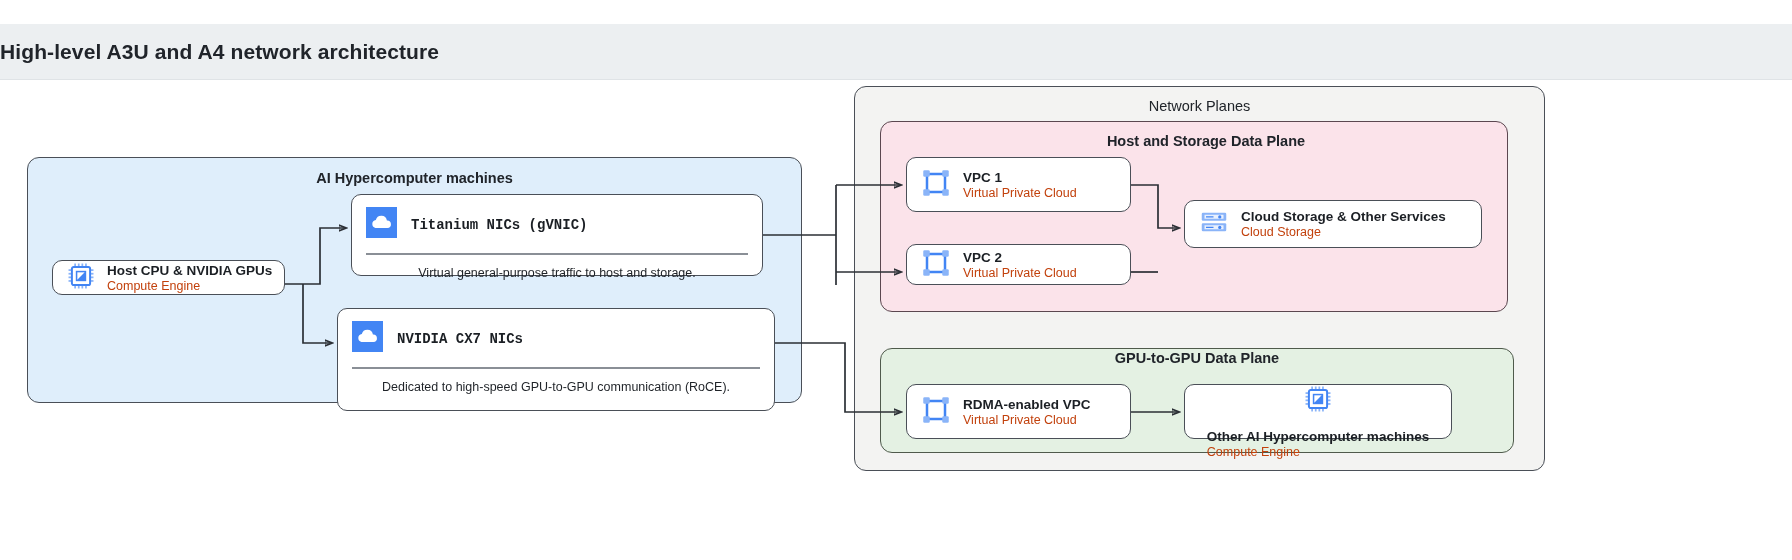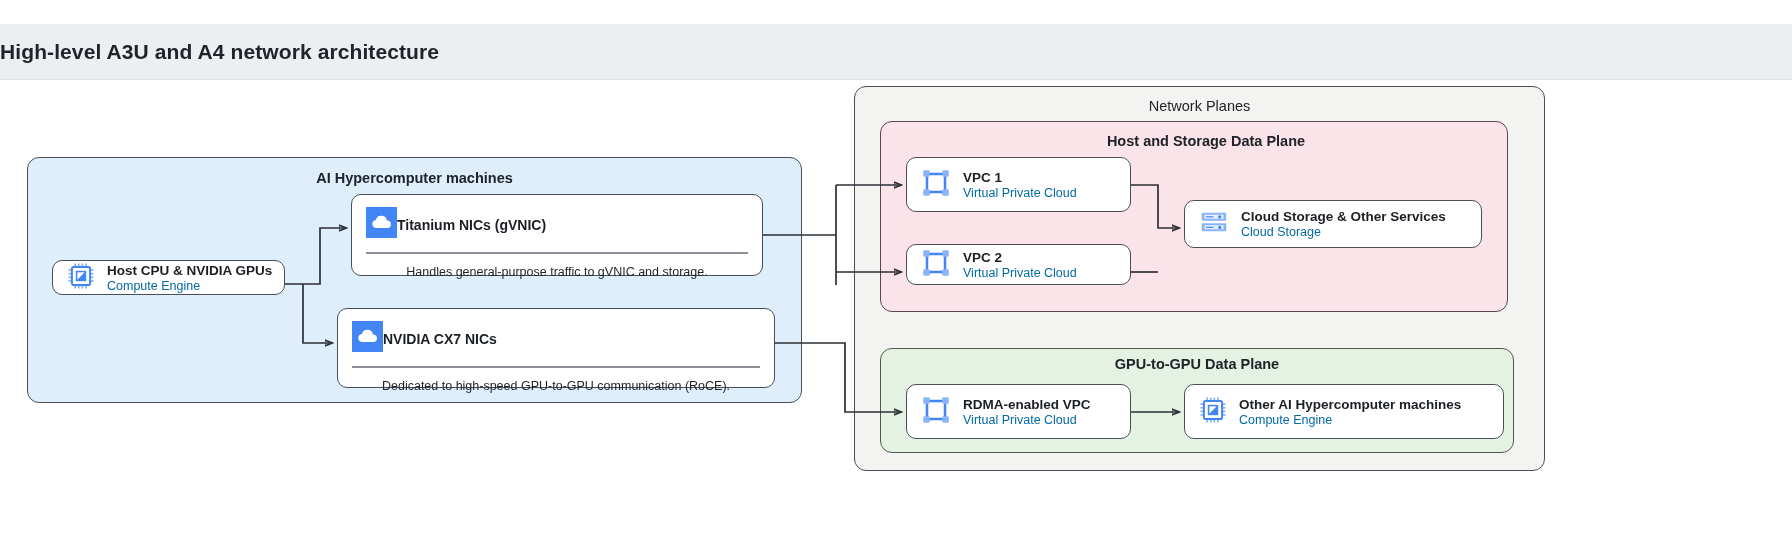--- a/index.html
+++ b/index.html
@@ -31,52 +31,52 @@
   .grp-ai   { left:27px;  top:157px; width:775px; height:246px; background:#dfeefb; border-color:#4a4f57;padding-left:44px;}
   .grp-ai   > .group-title{ top:12px; }
 
   .grp-planes{ left:854px; top:86px; width:691px; height:385px; background:#f3f3f2; }
   .grp-planes > .group-title{ top:11px; font-weight:normal; font-size:14.5px;}
 
   .grp-host { left:880px; top:121px; width:628px; height:191px; background:#fbe3ea; border-color:#5b4750;}
   .grp-host > .group-title{ top:11px;padding-left:24px; }
 
   .grp-gpu  { left:880px; top:348px; width:634px; height:105px; background:#e4f1e3; border-color:#4f5a4c;}
-  .grp-gpu  > .group-title{ top:7px; }
+  .grp-gpu  > .group-title{ top:1px; }
 
   
   .node{
     position:absolute; background:#fff; border:1.6px solid #4a4f57;
     border-radius:10px; display:flex; align-items:center; gap:12px;
     padding:0 14px;
   }
   .node .txt{ display:flex; flex-direction:column; gap:1px; }
   .node .t1{ font-size:13.5px; font-weight:bold; color:#1b1f24; white-space:nowrap;}
-  .node .t2{ font-size:12.5px; color:#0369a1; white-space:nowrap;}
+  .node .t2{ font-size:12.5px; color:#c2410c; white-space:nowrap;}
 
   .n-host   { left:52px;  top:260px; width:233px; height:35px; }
   .n-vpc1   { left:906px; top:157px; width:225px; height:55px; }
   .n-vpc2   { left:906px; top:244px; width:225px; height:41px; }
   .n-stor   { left:1184px;top:200px; width:298px; height:48px; }
   .n-rdma   { left:906px; top:384px; width:225px; height:55px; }
-  .n-other  { left:1184px;top:384px; width:320px; height:55px; }
+  .n-other  { left:1184px;top:384px; width:268px; height:55px;flex-direction:column; }
 
   
   .niccard{
     position:absolute; background:#fff; border:1.6px solid #4a4f57; border-radius:10px;
   }
-  .niccard .head{ display:flex; align-items:center; padding:12px 14px 10px 14px;}
+  .niccard .head{ display:flex; align-items:center; gap:14px; padding:12px 14px 10px 14px;font-family:Liberation Mono, monospace;}
   .niccard .head .h1{ font-size:14px; font-weight:bold; color:#1b1f24; white-space:nowrap;}
   .niccard .rule{ height:1.6px; background:#8a8f96; margin:0 14px; }
   .niccard .cap{
     font-size:12.5px; color:#1f2328; text-align:center; padding:11px 14px 12px 14px;
     white-space:nowrap;
   }
   .nic-tit { left:351px; top:194px; width:412px; height:82px; }
-  .nic-cx7 { left:337px; top:308px; width:438px; height:80px; }
+  .nic-cx7 { left:337px; top:308px; width:438px; height:103px; }
 
   
   .ico{ flex:0 0 auto; display:block; }
 
   
   svg.wires{ position:absolute; left:0; top:0; width:1792px; height:560px; overflow:visible; }
   svg.wires path, svg.wires line{ fill:none; stroke:#2b2f35; stroke-width:1.7px; }
 </style>
 </head>
 <body>
@@ -164,21 +164,21 @@
     <div class="head">
       <span class="ico">
         <svg width="31" height="31" viewBox="0 0 24 24">
           <rect x="0" y="0" width="24" height="24" fill="#4285f4"></rect>
           <path d="M7.3 16.2 A3.1 3.1 0 0 1 7.6 10.1 A4.4 4.4 0 0 1 16.2 10.4 A2.9 2.9 0 0 1 16.6 16.2 Z" fill="#ffffff"></path>
         </svg>
       </span>
       <span class="h1">Titanium NICs (gVNIC)</span>
     </div>
     <div class="rule"></div>
-    <div class="cap">Handles general-purpose traffic to gVNIC and storage.</div>
+    <div class="cap">Virtual general-purpose traffic to host and storage.</div>
   </div>
 
   <div class="niccard nic-cx7">
     <div class="head">
       <span class="ico">
         <svg width="31" height="31" viewBox="0 0 24 24">
           <rect x="0" y="0" width="24" height="24" fill="#4285f4"></rect>
           <path d="M7.3 16.2 A3.1 3.1 0 0 1 7.6 10.1 A4.4 4.4 0 0 1 16.2 10.4 A2.9 2.9 0 0 1 16.6 16.2 Z" fill="#ffffff"></path>
         </svg>
       </span>

